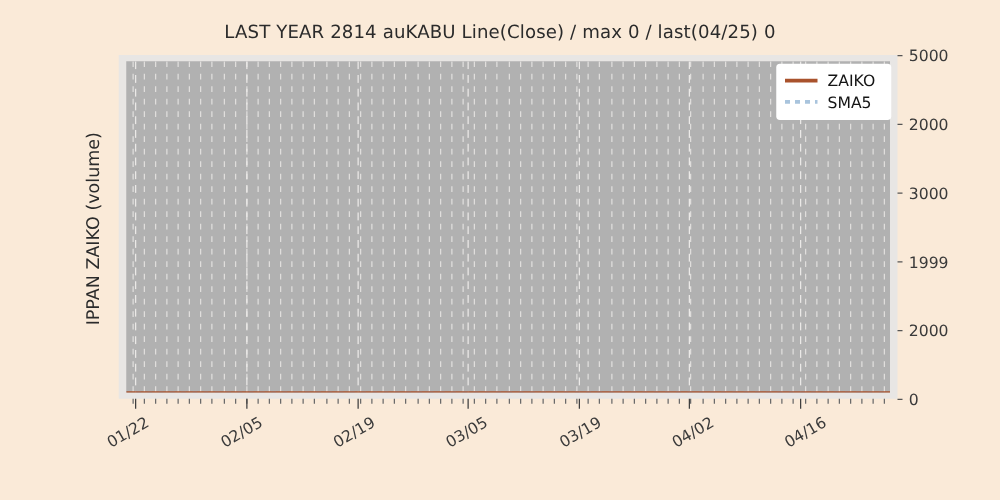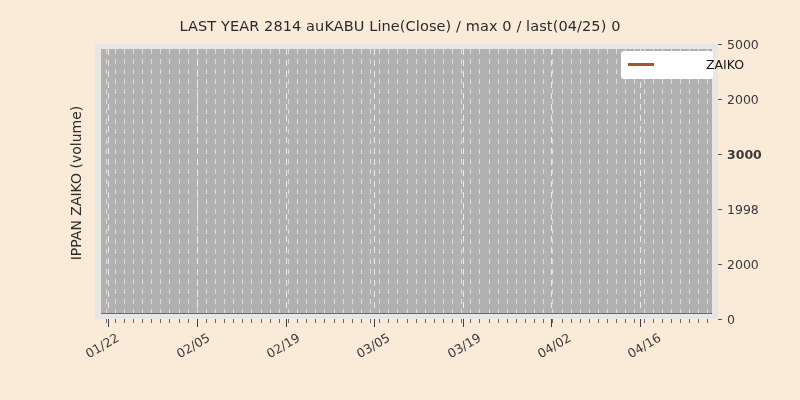--- a/index.html
+++ b/index.html
@@ -205,21 +205,20 @@
     width: 92px;
     padding: 5px 7px 6px 7px;
     background: #ffffff;
     border-radius: 3px;
     box-sizing: border-box;
   }
   .legend-row {
     display: flex;
     align-items: center;
     height: 17px;
-    gap: 44px;
   }
   .legend-swatch {
     width: 26px;
     height: 3px;
     margin-right: 8px;
     flex: none;
   }
   .legend-swatch.solid-zaiko { background: #a9522c; }
   .legend-swatch.dotted-sma5 {
     height: 3px;
@@ -329,23 +328,23 @@
       <div class="ytick" style="top: 275px;">
         <span class="ytick-mark"></span>
         <span class="ytick-label">0</span>
       </div>
       <div class="ytick" style="top: 220px;">
         <span class="ytick-mark"></span>
         <span class="ytick-label">2000</span>
       </div>
       <div class="ytick" style="top: 165px;">
         <span class="ytick-mark"></span>
-        <span class="ytick-label">1998</span>
-      </div>
-      <div class="ytick" style="top: 110px; font-weight: bold;">
+        <span class="ytick-label">1999</span>
+      </div>
+      <div class="ytick" style="top: 110px;">
         <span class="ytick-mark"></span>
         <span class="ytick-label">3000</span>
       </div>
       <div class="ytick" style="top: 55px;">
         <span class="ytick-mark"></span>
         <span class="ytick-label">2000</span>
       </div>
       <div class="ytick" style="top: 0px;">
         <span class="ytick-mark"></span>
         <span class="ytick-label">5000</span>
@@ -438,15 +437,19 @@
       <div class="xlabel" style="left: 515px; width: 46px;">04/16</div>
     </div>
 
   <div id="y-axis-title">IPPAN ZAIKO (volume)</div>
 
   <div id="legend">
     <div class="legend-row">
       <span class="legend-swatch solid-zaiko"></span>
       <span class="legend-label">ZAIKO</span>
     </div>
+    <div class="legend-row">
+      <span class="legend-swatch dotted-sma5"></span>
+      <span class="legend-label">SMA5</span>
+    </div>
   </div>
 
 </div>
 
 </body></html>

